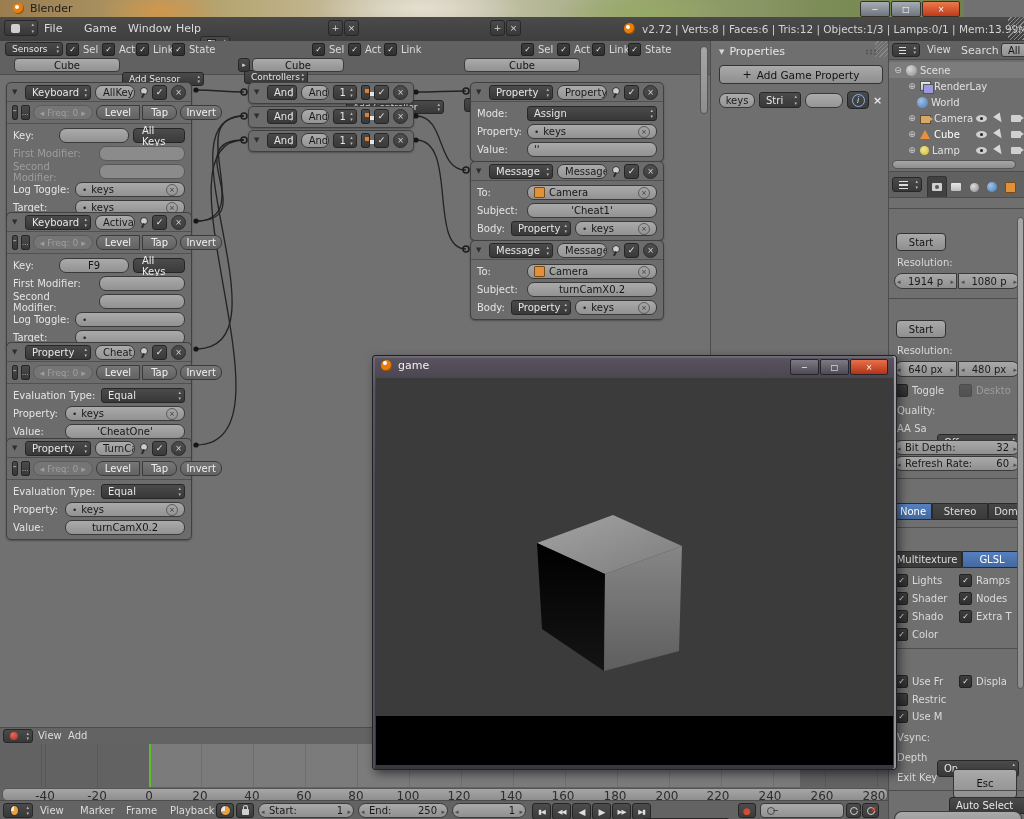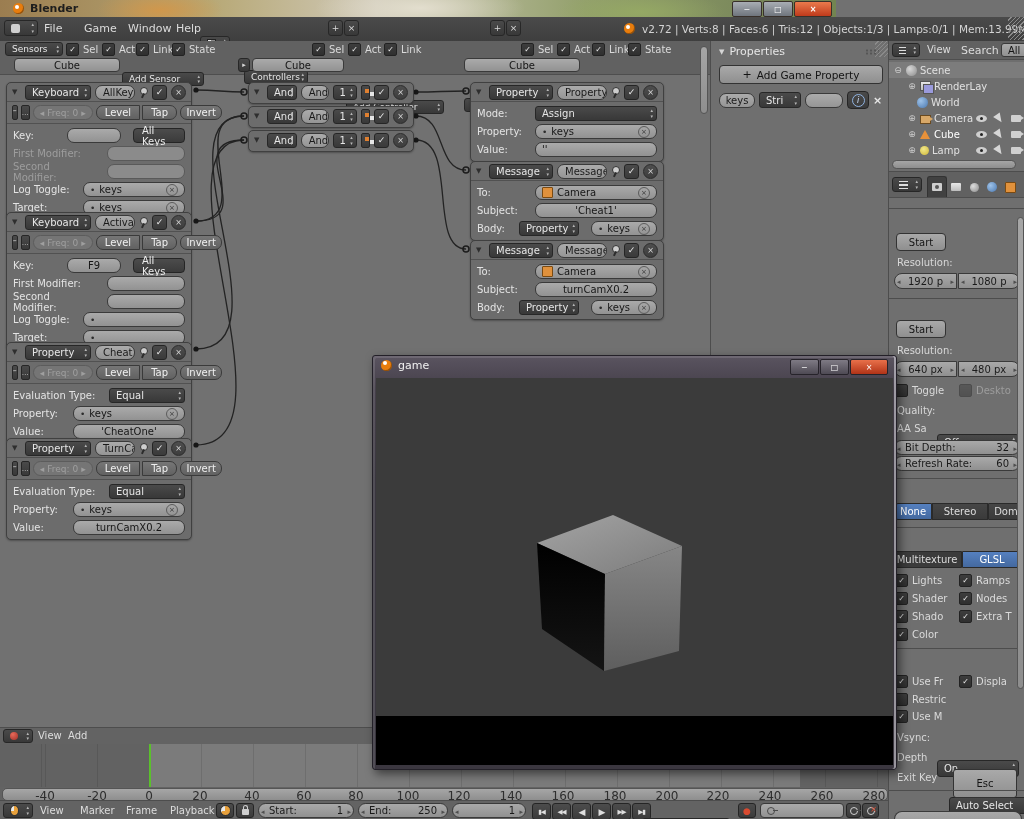--- a/index.html
+++ b/index.html
@@ -1,26 +1,26 @@
 <!DOCTYPE html>
 <html><head>
 <meta charset="utf-8">
 <style>
   html,body{margin:0;padding:0;background:#2b2b2b}
   #screen{position:relative;width:1024px;height:819px;background:#717171;
     font-family:"DejaVu Sans",sans-serif;font-size:10px;color:#e2e2e2;overflow:hidden;cursor:default}
   .abs{position:absolute}
   
-  .ostitle{left:0;top:0;width:836px;height:17px;
+  .ostitle{left:0;top:0;width:964px;height:17px;
     background:
       radial-gradient(90px 30px at 160px 10px, rgba(214,150,70,.85), rgba(214,150,70,0) 70%),
       radial-gradient(140px 34px at 420px 8px, rgba(230,225,210,.9), rgba(230,225,210,0) 75%),
       radial-gradient(120px 30px at 640px 12px, rgba(150,170,100,.9), rgba(150,170,100,0) 70%),
       radial-gradient(160px 36px at 880px 8px, rgba(120,140,80,.9), rgba(120,140,80,0) 75%),
-      linear-gradient(90deg,#9b7d50,#b7a875 25%,#cfc9b8 45%,#93a06c 70%,#6d7c52 100%); font-weight: bold;}
+      linear-gradient(90deg,#9b7d50,#b7a875 25%,#cfc9b8 45%,#93a06c 70%,#6d7c52 100%);}
   .ostext{position:absolute;left:30px;top:2px;font-size:11px;color:#1d1d1d}
   .blogo{position:absolute;width:11px;height:11px;border-radius:50%;background:#e87d0d;box-shadow:inset -1px -1px 0 rgba(0,0,0,.35)}
   .blogo::after{content:"";position:absolute;left:2px;top:2px;width:4px;height:4px;border-radius:50%;background:#fff}
   .osbtns{position:absolute;right:4px;top:1px;display:flex;gap:1px}
   .osb{width:28px;height:14px;border:1px solid #38302a;border-radius:2px;display:flex;align-items:center;justify-content:center;
     font-size:8px;color:#fff;background:linear-gradient(#a8adb4,#6f757d)}
   .osb.cls{width:36px;background:linear-gradient(#ea7a4c,#bf3a1b)}
   
   .infobar{left:0;top:17px;width:1024px;height:24px;background:linear-gradient(#4a4a4a,#3e3e3e);border-bottom:1px solid #262626}
   .mi{position:absolute;top:5px;font-size:11px;color:#dcdcdc}
@@ -63,21 +63,21 @@
     color:#d8d8d8;font-size:7px;display:flex;align-items:center;justify-content:center}
   .freqpill{flex:1;height:13px;border:1px solid #5c5c5c;border-radius:8px;background:#757575;color:#9f9f9f;
     font-size:9px;display:flex;align-items:center;padding:0 6px;gap:3px}
   .freqpill .fv{margin-left:auto}
   .segb{background:linear-gradient(#767676,#626262);border:1px solid #3a3a3a;color:#efefef;font-size:10px;height:15px;
     box-sizing:border-box;display:flex;align-items:center;justify-content:center;padding:0 8px}
   .segb.first{border-radius:7px 0 0 7px}
   .segb.last{border-radius:0 7px 7px 0;margin-left:-1px}
   .segb.solo{border-radius:7px}
   .bbody{border-top:1px solid rgba(0,0,0,.25);padding:4px 6px;display:flex;flex-direction:column;gap:3px}
-  .brow{display:flex;align-items:center;gap:12px;height:15px}
+  .brow{display:flex;align-items:center;gap:4px;height:15px}
   .blab{font-size:10px;color:#e3e3e3;flex:0 0 auto}
   .blab.dis{color:#9d9d9d}
   .f{flex:1;height:15px;background:linear-gradient(#aaaaaa,#929292);border:1px solid #3a3a3a;border-radius:7px;
     color:#161616;font-size:10px;display:flex;align-items:center;padding:0 6px;gap:4px;overflow:hidden;white-space:nowrap;box-sizing:border-box}
   .f.cent{justify-content:center}
   .f.dis{background:#8b8b8b;border-color:#595959}
   .fx{margin-left:auto;color:#3a3a3a;border:1px solid #5c5c5c;border-radius:50%;width:10px;height:10px;font-size:7px;
     display:flex;align-items:center;justify-content:center;flex:0 0 auto}
   .fdot{color:#2c2c2c;font-size:9px}
   .darkbtn{background:linear-gradient(#4c4c4c,#3b3b3b);border:1px solid #252525;border-radius:4px;color:#ececec;font-size:10px;
@@ -714,21 +714,21 @@
           <span class="ti cube"></span>
         </span>
     </div>
 
     <div class="abs hline" style="left:0;top:36px;width:136px;height:1px"></div>
 
     <div class="lightbtn" style="left:7px;top:61px;width:50px;height:18px">Start</div>
     <span class="lab" style="left:8px;top:85px">Resolution:</span>
     <div class="numpill rl" style="left:5px;top:101px;width:63px">
         <span class="arr al">◂</span>
-        <span style="margin:0 auto">1920 p</span>
+        <span style="margin:0 auto">1914 p</span>
         <span class="arr ar">▸</span>
       </div>
     <div class="numpill rr" style="left:69px;top:101px;width:62px">
         <span class="arr al">◂</span>
         <span style="margin:0 auto">1080 p</span>
         <span class="arr ar">▸</span>
       </div>
 
     <div class="abs hline" style="left:0;top:126px;width:136px;height:1px"></div>
 

